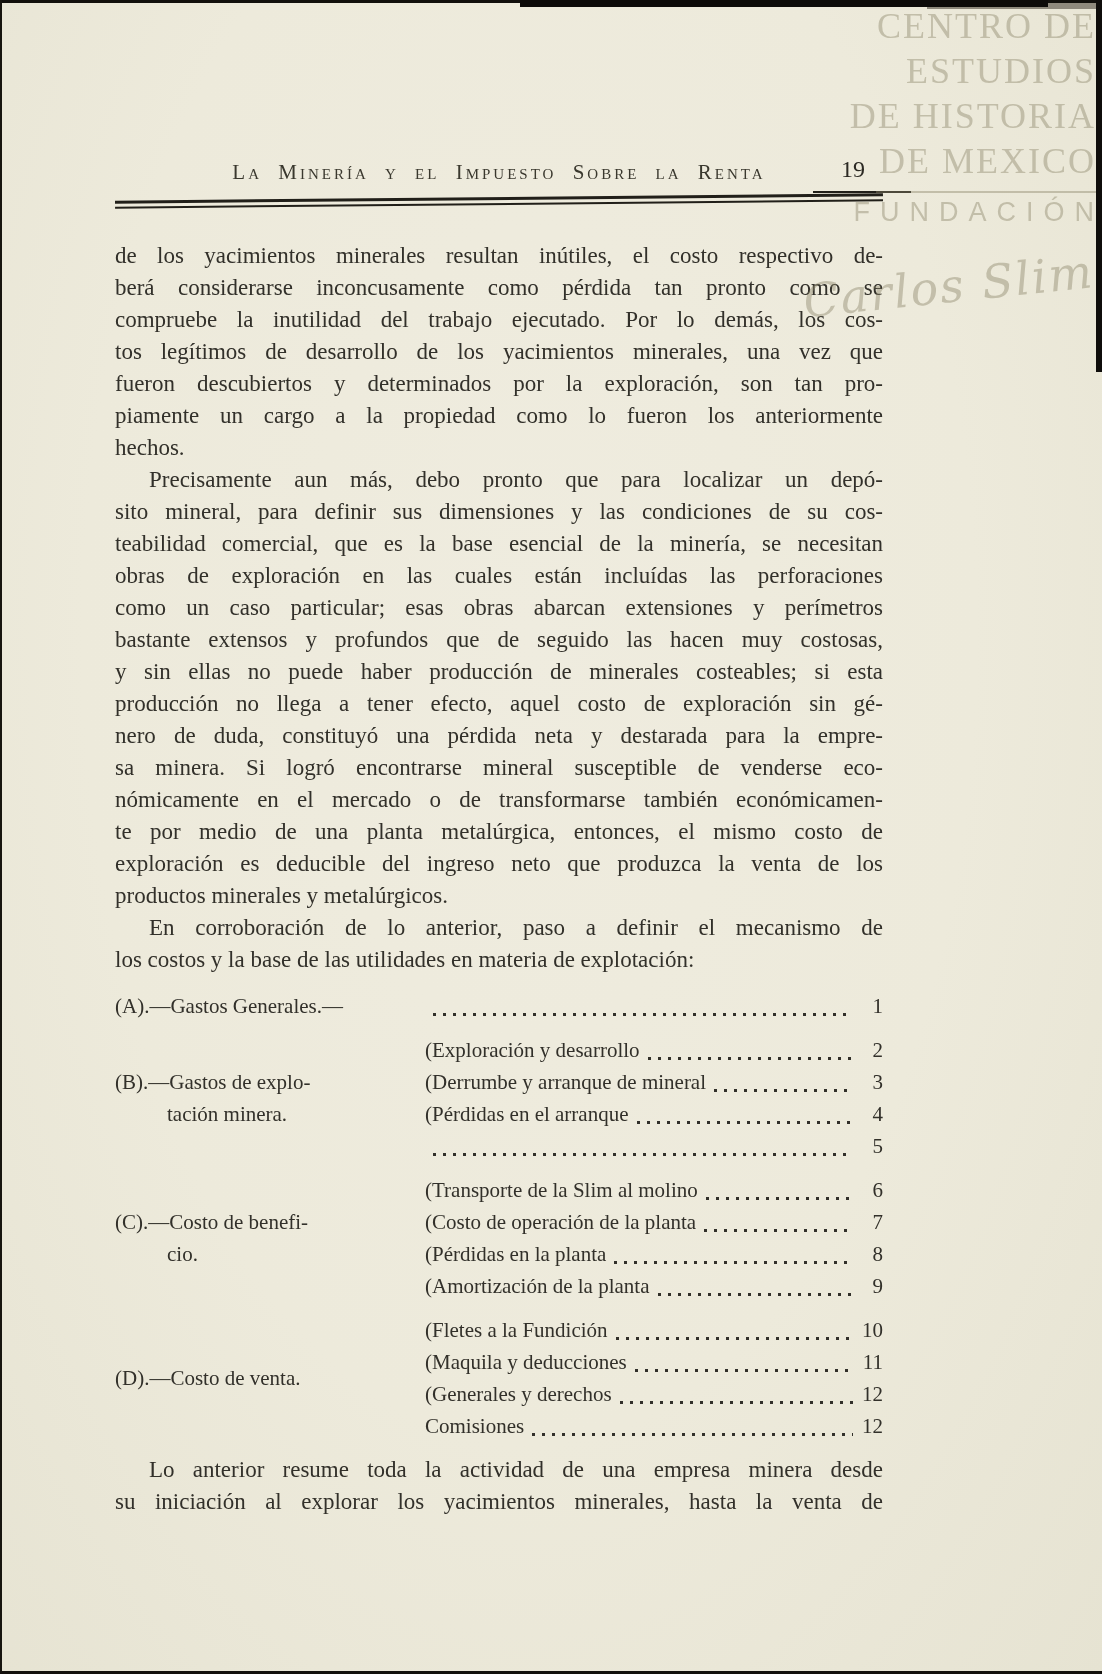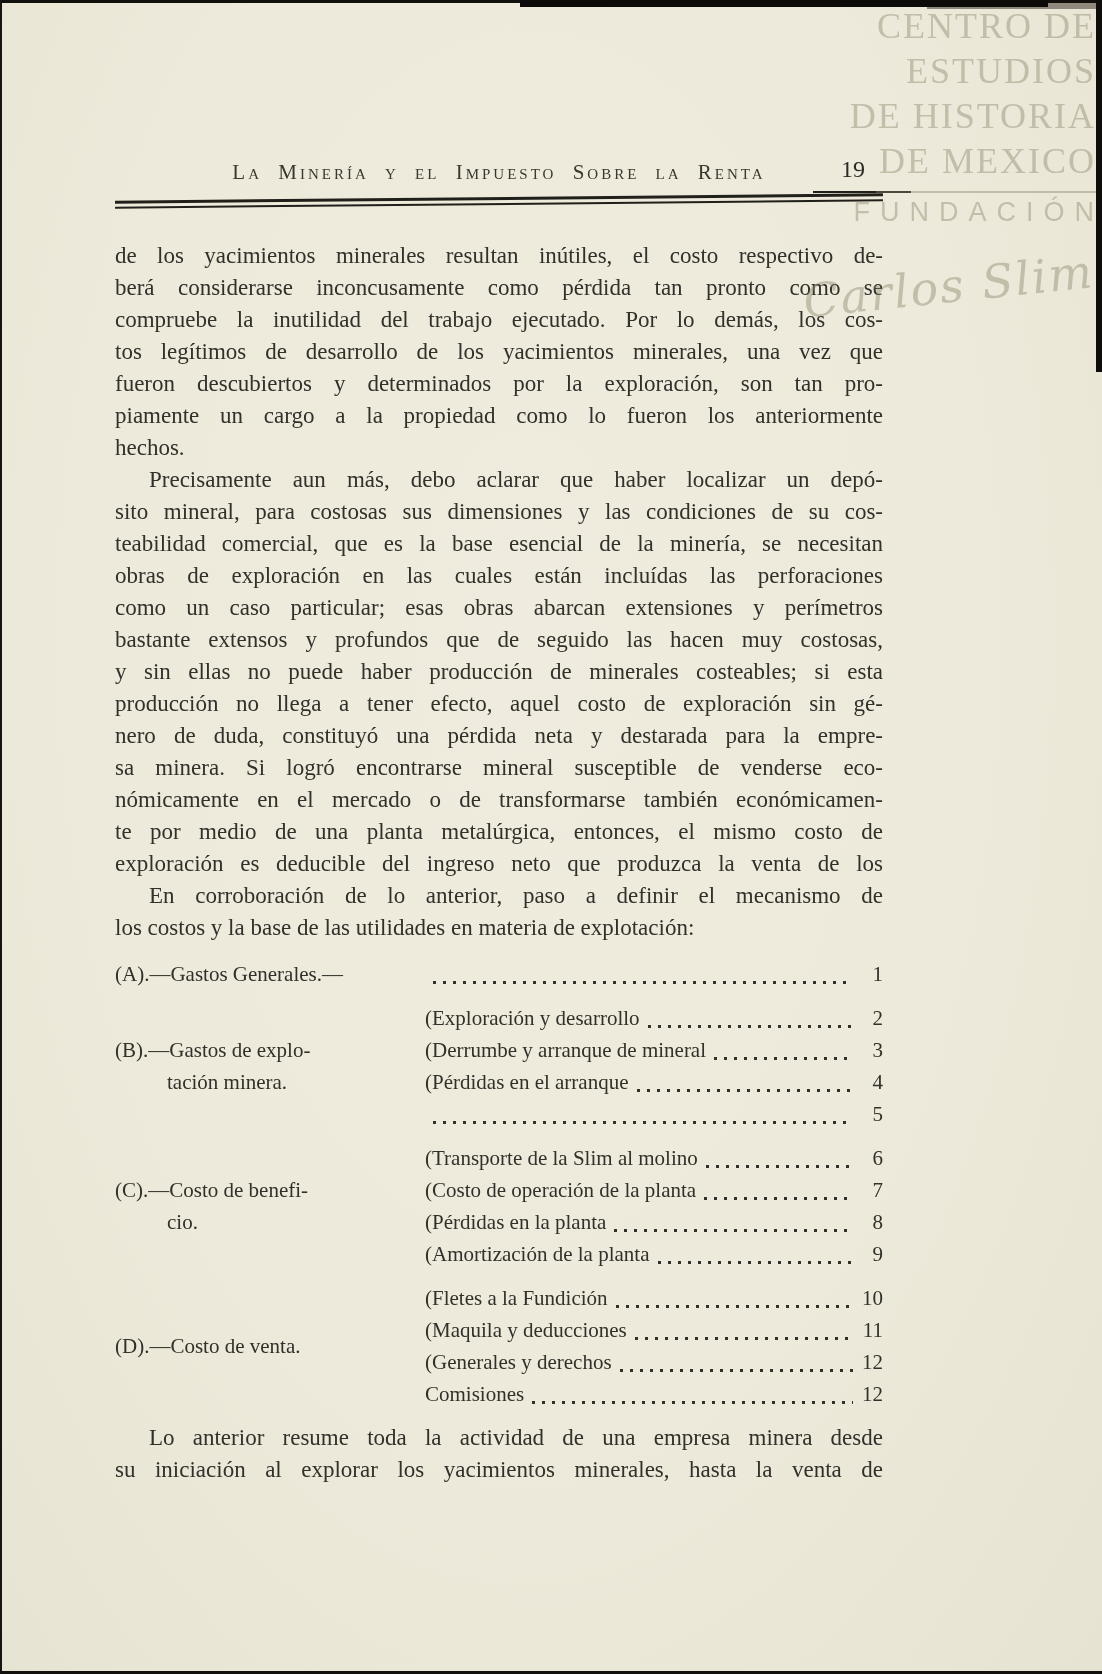--- a/index.html
+++ b/index.html
@@ -100,33 +100,34 @@
           <div class="para">
             <div class="line">de los yacimientos minerales resultan inútiles, el costo respectivo de-</div>
             <div class="line">berá considerarse inconcusamente como pérdida tan pronto como se</div>
             <div class="line">compruebe la inutilidad del trabajo ejecutado. Por lo demás, los cos-</div>
             <div class="line">tos legítimos de desarrollo de los yacimientos minerales, una vez que</div>
             <div class="line">fueron descubiertos y determinados por la exploración, son tan pro-</div>
             <div class="line">piamente un cargo a la propiedad como lo fueron los anteriormente</div>
             <div class="line line-end">hechos.</div>
           </div>
           <div class="para indent">
-            <div class="line">Precisamente aun más, debo aclarar que haber localizar un depó-</div>
-            <div class="line">sito mineral, para costosas sus dimensiones y las condiciones de su cos-</div>
+            <div class="line">Precisamente aun más, debo pronto que para localizar un depó-</div>
+            <div class="line">sito mineral, para definir sus dimensiones y las condiciones de su cos-</div>
             <div class="line">teabilidad comercial, que es la base esencial de la minería, se necesitan</div>
             <div class="line">obras de exploración en las cuales están incluídas las perforaciones</div>
             <div class="line">como un caso particular; esas obras abarcan extensiones y perímetros</div>
             <div class="line">bastante extensos y profundos que de seguido las hacen muy costosas,</div>
             <div class="line">y sin ellas no puede haber producción de minerales costeables; si esta</div>
             <div class="line">producción no llega a tener efecto, aquel costo de exploración sin gé-</div>
             <div class="line">nero de duda, constituyó una pérdida neta y destarada para la empre-</div>
             <div class="line">sa minera. Si logró encontrarse mineral susceptible de venderse eco-</div>
             <div class="line">nómicamente en el mercado o de transformarse también económicamen-</div>
             <div class="line">te por medio de una planta metalúrgica, entonces, el mismo costo de</div>
             <div class="line">exploración es deducible del ingreso neto que produzca la venta de los</div>
+            <div class="line line-end">productos minerales y metalúrgicos.</div>
           </div>
           <div class="para indent">
             <div class="line">En corroboración de lo anterior, paso a definir el mecanismo de</div>
             <div class="line line-end">los costos y la base de las utilidades en materia de explotación:</div>
           </div>
         </div>
       <div id="outline" class="outline">
           <div class="group">
             <div class="group-label">
               <div class="glabel-line">(A).—Gastos Generales.—</div>

